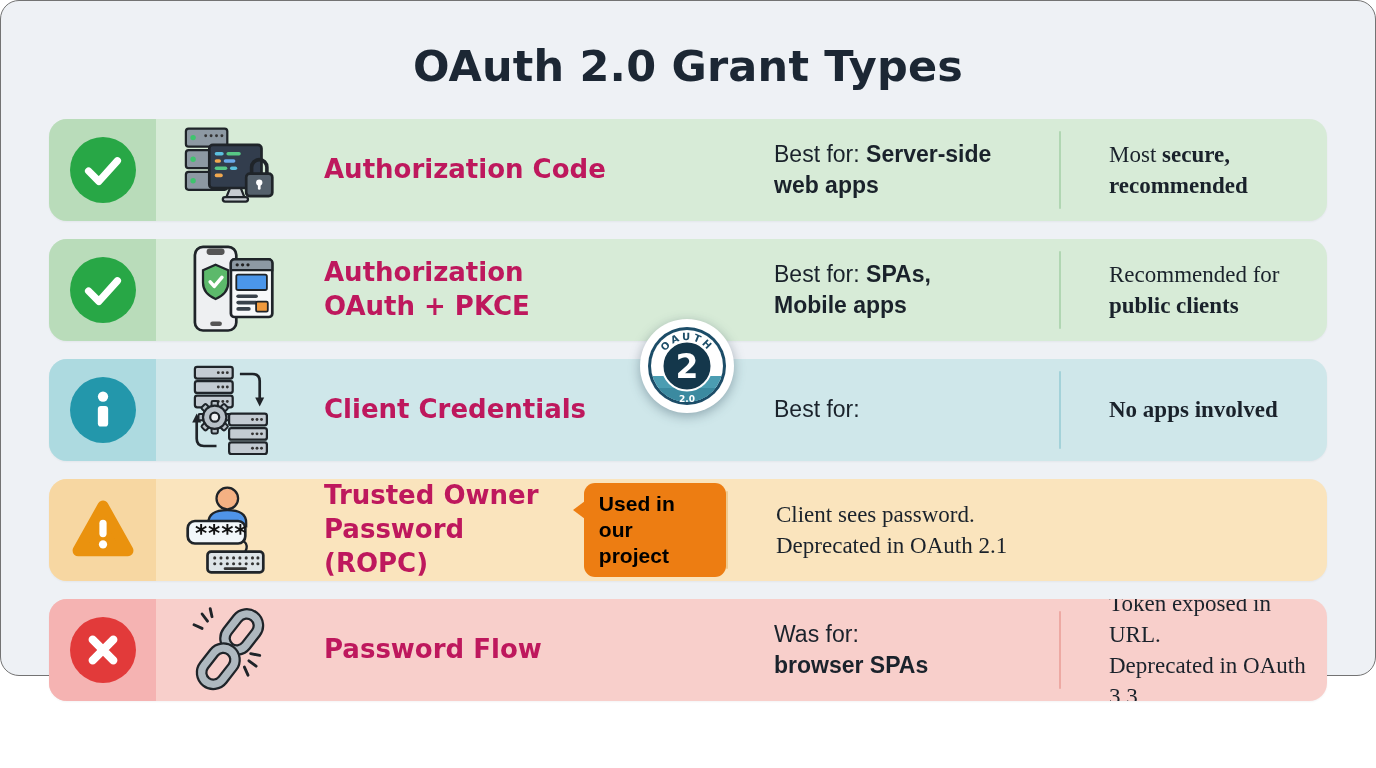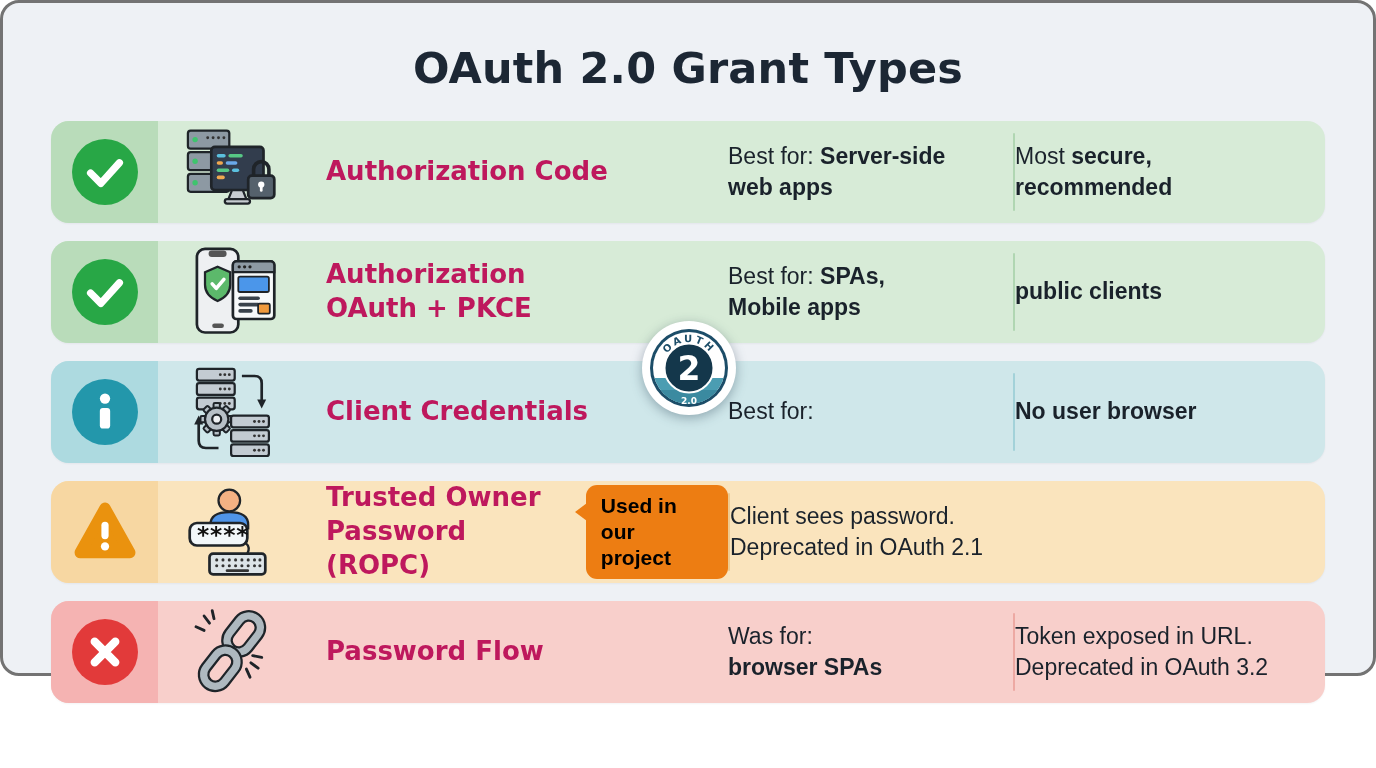--- a/index.html
+++ b/index.html
@@ -1,44 +1,44 @@
 <!DOCTYPE html>
 <html><head>
 <meta charset="utf-8">
 <style>
   * { margin:0; padding:0; box-sizing:border-box; }
   html,body { width:1376px; height:768px; background:#ffffff; overflow:hidden;
               font-family:"Liberation Sans", sans-serif; }
   .canvas { position:relative; width:1376px; height:676px; background:#eef1f5;
-            border-radius:19px; border:3px solid #737373; }
+            border-radius:19px; border:1px solid #737373; }
 
   h1.page-title { margin-top:40px; text-align:center; font-family:"DejaVu Sans", sans-serif;
             font-size:43px; font-weight:800; color:#1c2734; letter-spacing:0.2px; }
 
   .rows { margin-top:28px; }
   .row { display:flex; height:102px; margin:0 48px 18px 48px; border-radius:18px;
          overflow:hidden; background:var(--body); box-shadow:0 1px 2px rgba(30,40,50,0.05); }
   .strip { flex:0 0 107px; background:var(--strip); display:flex; align-items:center; justify-content:center; }
   .status { width:66px; height:66px; display:flex; align-items:center; justify-content:center; color:var(--icon); }
   .status svg { width:66px; height:66px; }
 
   .row-body { flex:1; display:flex; align-items:center; }
   .illus { flex:0 0 112px; margin-left:18px; display:flex; align-items:center; justify-content:center; }
   .illus svg { width:104px; height:90px; }
 
   .title-cell { flex:0 0 440px; padding-left:38px; display:flex; align-items:center; gap:14px; }
   .grant-title { font-family:"DejaVu Sans", sans-serif; font-size:26px; font-weight:700;
                  color:#be185d; line-height:1.3; white-space:pre-line; }
 
-  .cell { font-size:23px; color:#1a222b; line-height:1.35; white-space:pre-line; }
+  .cell { font-size:23px; color:#1a222b; line-height:1.35; white-space:pre-line;margin-left:48px; }
   .best-cell { flex:0 0 285px; padding-right:18px; }
   .plain { font-weight:400; }
   .strong { font-weight:700; }
   .divider { flex:0 0 2px; align-self:center; height:78px; background:var(--divider); border-radius:1px; }
-  .note-cell { flex:1; padding-right:14px; }
+  .note-cell { flex:1; padding-right:14px;font-family:Liberation Serif, serif; }
 
   .callout { position:relative; background:var(--callout,#ed7d12); color:#000000; font-weight:700;
              font-size:21px; line-height:1.25; padding:8px 15px; border-radius:11px;
              white-space:pre-line; }
   .callout::before { content:""; position:absolute; left:-11px; top:18px; width:0; height:0;
              border-top:9px solid transparent; border-bottom:9px solid transparent;
              border-right:12px solid var(--callout,#ed7d12); }
 
   .oauth-badge { position:absolute; left:638px; top:317px; width:96px; height:96px; z-index:5;
              filter:drop-shadow(0 3px 6px rgba(20,45,65,0.35)); }
@@ -130,21 +130,22 @@
             <rect x="84" y="63" width="13" height="11" rx="1.5" fill="#f09a3d" stroke="#1f2429" stroke-width="2"></rect>
           </svg>
         </div>
         <div class="title-cell">
           <h2 class="grant-title">Authorization
 OAuth + PKCE</h2>
         </div>
         <div class="cell best-cell"><span class="plain">Best for: </span><span class="strong">SPAs,
 Mobile apps</span></div>
         <div class="divider"></div>
-        <div class="cell note-cell"><span class="strong">public clients</span></div>
+        <div class="cell note-cell"><span class="plain">Recommended for
+</span><span class="strong">public clients</span></div>
       </div>
     </section>
 
     <section class="row" style="--body: #cfe7ea; --strip: #addae0; --divider: #a3d2d9; --icon: #2397ab; --callout: #ed7d12;">
       <div class="strip">
         <span class="status">
           <svg viewBox="0 0 64 64">
               <circle cx="32" cy="32" r="32" fill="currentColor"></circle>
             <circle cx="32" cy="19" r="5" fill="#fff"></circle>
             <rect x="27" y="28" width="10" height="20" rx="3" fill="#fff"></rect>
@@ -197,21 +198,21 @@
               <circle cx="85" cy="92.5" r="1.6" fill="#333"></circle>
               <circle cx="90" cy="92.5" r="1.6" fill="#333"></circle>
           </svg>
         </div>
         <div class="title-cell">
           <h2 class="grant-title">Client Credentials</h2>
         </div>
         <div class="cell best-cell"><span class="plain">Best for:
 </span></div>
         <div class="divider"></div>
-        <div class="cell note-cell"><span class="plain"></span><span class="strong">No user browser</span></div>
+        <div class="cell note-cell"><span class="plain"></span><span class="strong">No apps involved</span></div>
       </div>
     </section>
 
     <section class="row" style="--body: #fae4bd; --strip: #f7d7a2; --divider: #eeca8f; --icon: #ea920e; --callout: #ed7d12;">
       <div class="strip">
         <span class="status">
           <svg viewBox="0 0 64 64">
               <path d="M32 9 L56 52 L8 52 Z" fill="currentColor" stroke="currentColor" stroke-width="11" stroke-linejoin="round"></path>
             <rect x="28.5" y="22" width="7" height="17" rx="3.5" fill="#fff"></rect>
             <circle cx="32" cy="46" r="4" fill="#fff"></circle>
@@ -290,21 +291,21 @@
             </g>
           </svg>
         </div>
         <div class="title-cell">
           <h2 class="grant-title">Password Flow</h2>
         </div>
         <div class="cell best-cell"><span class="plain">Was for:
 </span><span class="strong">browser SPAs</span></div>
         <div class="divider"></div>
         <div class="cell note-cell"><span class="plain">Token exposed in URL.
-Deprecated in OAuth 3.2</span><span class="strong"></span></div>
+Deprecated in OAuth 3.3</span><span class="strong"></span></div>
       </div>
     </section>
 
   </div>
 
   <div class="oauth-badge">
     <svg viewBox="0 0 96 96">
       <circle cx="48" cy="48" r="47" fill="#ffffff"></circle>
       <circle cx="48" cy="48" r="39" fill="#1c4d68"></circle>
       <circle cx="48" cy="48" r="36" fill="#ffffff"></circle>

